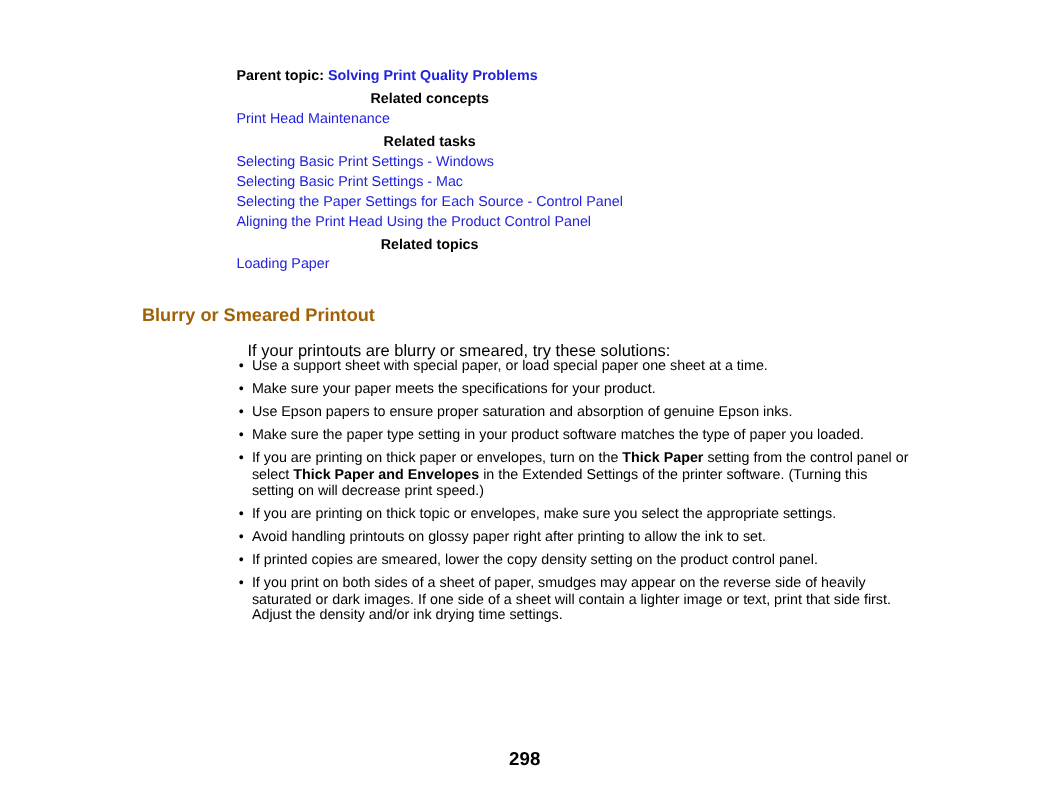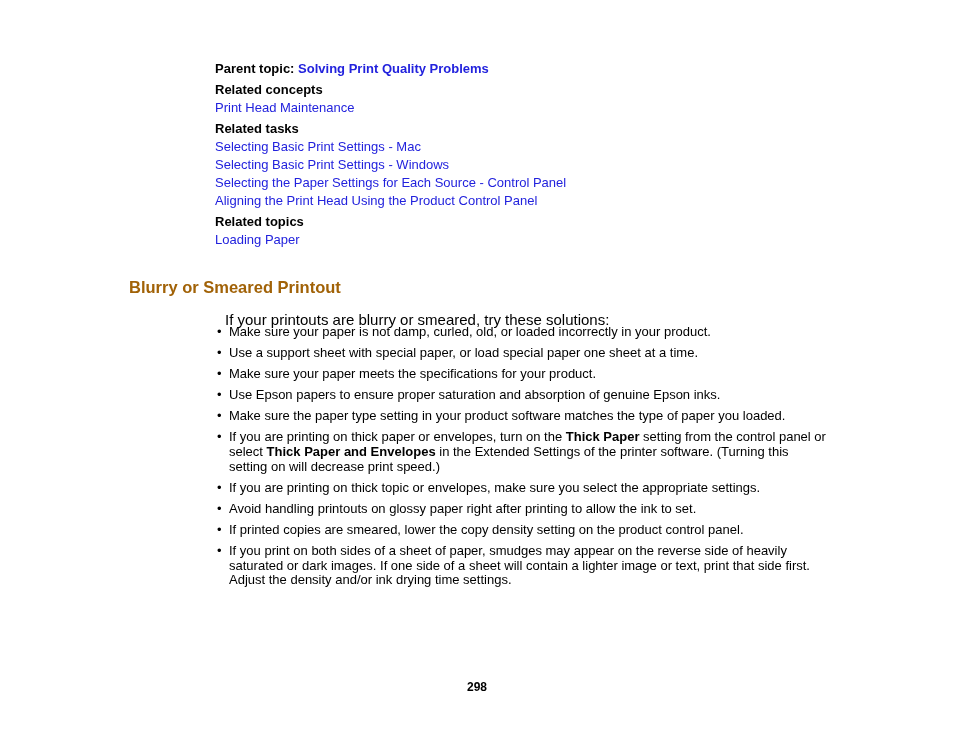--- a/index.html
+++ b/index.html
@@ -18,20 +18,21 @@
   .related-block {
     position: absolute;
     left: 215px;
     top: 60px;
     font-size: 13px;
     line-height: 18px;
   }
   .related-heading {
     font-weight: bold;
     margin-top: 3px;
+    text-align: center;
   }
   .doc-link {
     display: block;
     color: var(--link-color);
     text-decoration: none;
     cursor: pointer;
   }
   .parent-line .doc-link { display: inline; font-weight: bold; }
 
   .section-title {
@@ -75,53 +76,52 @@
     left: 1px;
     top: 0;
   }
 
   .page-number {
     position: absolute;
     left: 0;
     top: 680px;
     width: 954px;
     text-align: center;
-    font-size: 12px;
+    font-size: 17px;
     font-weight: bold;
   }
 </style>
 </head>
 <body style="--link-color: #2222dd;">
 
 <div>
 
   <div class="related-block">
     <div class="parent-line">
       <span class="bold">Parent topic:</span>
       <a class="doc-link">Solving Print Quality Problems</a>
     </div>
     <div id="related-sections">
         <div class="related-heading">Related concepts</div>
         <a class="doc-link">Print Head Maintenance</a>
         <div class="related-heading">Related tasks</div>
+        <a class="doc-link">Selecting Basic Print Settings - Windows</a>
         <a class="doc-link">Selecting Basic Print Settings - Mac</a>
-        <a class="doc-link">Selecting Basic Print Settings - Windows</a>
         <a class="doc-link">Selecting the Paper Settings for Each Source - Control Panel</a>
         <a class="doc-link">Aligning the Print Head Using the Product Control Panel</a>
         <div class="related-heading">Related topics</div>
         <a class="doc-link">Loading Paper</a>
       </div>
   </div>
 
   <h1 class="section-title">Blurry or Smeared Printout</h1>
 
   <p class="intro">If your printouts are blurry or smeared, try these solutions:</p>
 
   <ul class="solutions-list" id="bullet-list">
-      <li><span>Make sure your paper is not damp, curled, old, or loaded incorrectly in your product.</span></li>
       <li><span>Use a support sheet with special paper, or load special paper one sheet at a time.</span></li>
       <li><span>Make sure your paper meets the specifications for your product.</span></li>
       <li><span>Use Epson papers to ensure proper saturation and absorption of genuine Epson inks.</span></li>
       <li><span>Make sure the paper type setting in your product software matches the type of paper you loaded.</span></li>
       <li><span>If you are printing on thick paper or envelopes, turn on the </span><span class="bold">Thick Paper</span><span> setting from the control panel or select </span><span class="bold">Thick Paper and Envelopes</span><span> in the Extended Settings of the printer software. (Turning this setting on will decrease print speed.)</span></li>
       <li><span>If you are printing on thick topic or envelopes, make sure you select the appropriate settings.</span></li>
       <li><span>Avoid handling printouts on glossy paper right after printing to allow the ink to set.</span></li>
       <li><span>If printed copies are smeared, lower the copy density setting on the product control panel.</span></li>
       <li><span>If you print on both sides of a sheet of paper, smudges may appear on the reverse side of heavily saturated or dark images. If one side of a sheet will contain a lighter image or text, print that side first. Adjust the density and/or ink drying time settings.</span></li>
     </ul>

